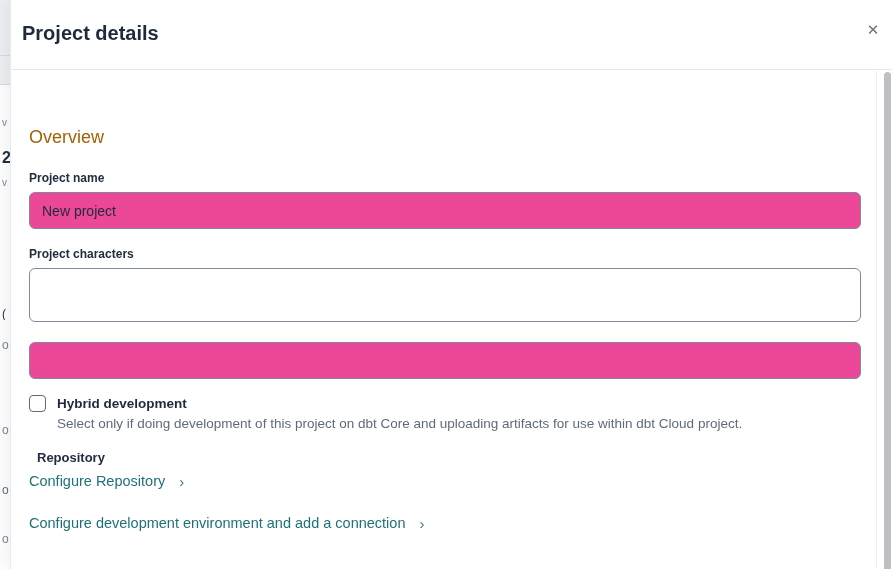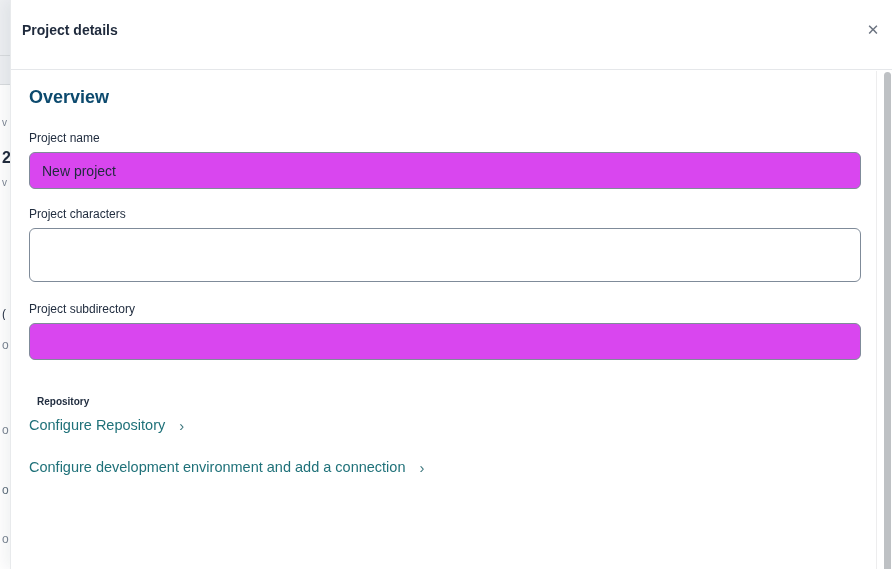--- a/index.html
+++ b/index.html
@@ -19,49 +19,49 @@
   .frag-5 { top:339px; font-size:12px; color:#7c8694; }
   .frag-6 { top:424px; font-size:12px; color:#7c8694; }
   .frag-7 { top:484px; font-size:12px; color:#60707e; }
   .frag-8 { top:533px; font-size:12px; color:#7c8694; }
 
   
   .modal { position:absolute; left:10px; top:0; width:882px; height:569px; background:#fff;
     border-left:1px solid #e8eaec; box-shadow:-6px 0 14px rgba(20,30,50,0.06); }
 
   .modal-header { position:relative; height:70px; border-bottom:1px solid #e5e7ea; }
-  .modal-title { padding:22px 0 0 11px; font-size:14px; font-weight:bold; color:#1f2a3c; }
+  .modal-title { padding:22px 0 0 11px; font-size:20px; font-weight:bold; color:#1f2a3c; }
   .close-btn { position:absolute; top:19px; right:8px; width:22px; height:22px; border:none;
     background:transparent; font-size:15px; color:#6b7380; cursor:pointer; line-height:22px;
     text-align:center; padding:0; font-family:"Liberation Sans", sans-serif; }
 
   .modal-body { position:relative; padding:16px 0 0 18px; height:499px; overflow:hidden; }
 
-  .overview-heading { font-size:18px; line-height:22px; font-weight:bold; color:#0c4a6e; margin-bottom:23px; }
+  .overview-heading { font-size:18px; line-height:22px; font-weight:normal; color:#a16207; margin-bottom:23px;margin-top:40px; }
 
-  .field-label { display:block; font-size:12px; line-height:14px; font-weight:normal; color:#222e40; margin-bottom:7px; }
+  .field-label { display:block; font-size:12px; line-height:14px; font-weight:bold; color:#222e40; margin-bottom:7px; }
 
   .text-input { display:block; width:832px; height:37px; border:1px solid #7f8b99; border-radius:6px;
-    padding:0 12px; font-size:14px; color:#1f2a3c; background:#d946ef; outline:none;
+    padding:0 12px; font-size:14px; color:#1f2a3c; background:#ec4899; outline:none;
     font-family:"Liberation Sans", sans-serif; }
   .text-area { display:block; width:832px; height:54px; border:1px solid #7f8b99; border-radius:6px;
     padding:8px 12px; font-size:14px; color:#1f2a3c; background:#fff; resize:none; outline:none;
     font-family:"Liberation Sans", sans-serif; }
 
   .gap-18 { height:18px; } .gap-20 { height:20px; } .gap-16 { height:16px; } .gap-19 { height:19px; }
   .counter { margin-top:8px; font-size:12.5px; line-height:15px; color:#5f6b7a; }
 
   .checkbox-row { display:flex; align-items:flex-start; }
   .checkbox-box { width:17px; height:17px; border:1.5px solid #5f6b7a; border-radius:4px;
     background:#fff; margin-right:11px; flex:0 0 auto; cursor:pointer; }
   .checkbox-texts { padding-top:0; }
   .checkbox-label { font-size:13.5px; line-height:17px; font-weight:bold; color:#1f2a3c; }
   .checkbox-desc { margin-top:3px; font-size:13.5px; line-height:17px; color:#5f6b7a; }
 
-  .section-label { font-size:10px; line-height:14px; font-weight:bold; color:#222e40;padding-left:8px; }
+  .section-label { font-size:13px; line-height:14px; font-weight:bold; color:#222e40;padding-left:8px; }
   .config-link { display:inline-flex; align-items:flex-end; margin-top:8px; font-size:14.5px;
     line-height:17px; color:#1f7179; cursor:pointer; text-decoration:none; }
   .config-link .chev { margin-left:14px; font-size:15px; color:#3d767d; }
 
   
   .scroll-track { position:absolute; right:0; top:71px; bottom:0; width:16px; background:#fff;
     border-left:1px solid #ededee; }
   .scroll-thumb { position:absolute; top:1px; right:1px; width:7px; bottom:0;
     background:#bec1c4; border-radius:4px 4px 0 0; cursor:grab; }
 </style>
@@ -96,25 +96,31 @@
     <label class="field-label">Project name</label>
     <input class="text-input" type="text" value="New project" style="">
 
     <div class="gap-18"></div>
 
     <label class="field-label">Project characters</label>
     <textarea class="text-area" style=""></textarea>
 
     <div class="gap-20"></div>
 
-    <label class="field-label">Project subdirectory</label>
     <input class="text-input" type="text" value="" style="">
 
     <div class="gap-16"></div>
 
+    <div class="checkbox-row">
+      <div class="checkbox-box"></div>
+      <div class="checkbox-texts">
+        <div class="checkbox-label">Hybrid development</div>
+        <div class="checkbox-desc">Select only if doing development of this project on dbt Core and uploading artifacts for use within dbt Cloud project.</div>
+      </div>
+    </div>
 
     <div class="gap-19"></div>
 
     <div class="section-label">Repository</div>
     <a class="config-link">
       <span>Configure Repository</span>
       <span class="chev">›</span>
     </a>
 
     <div class="gap-18" style="height:17px;"></div>

